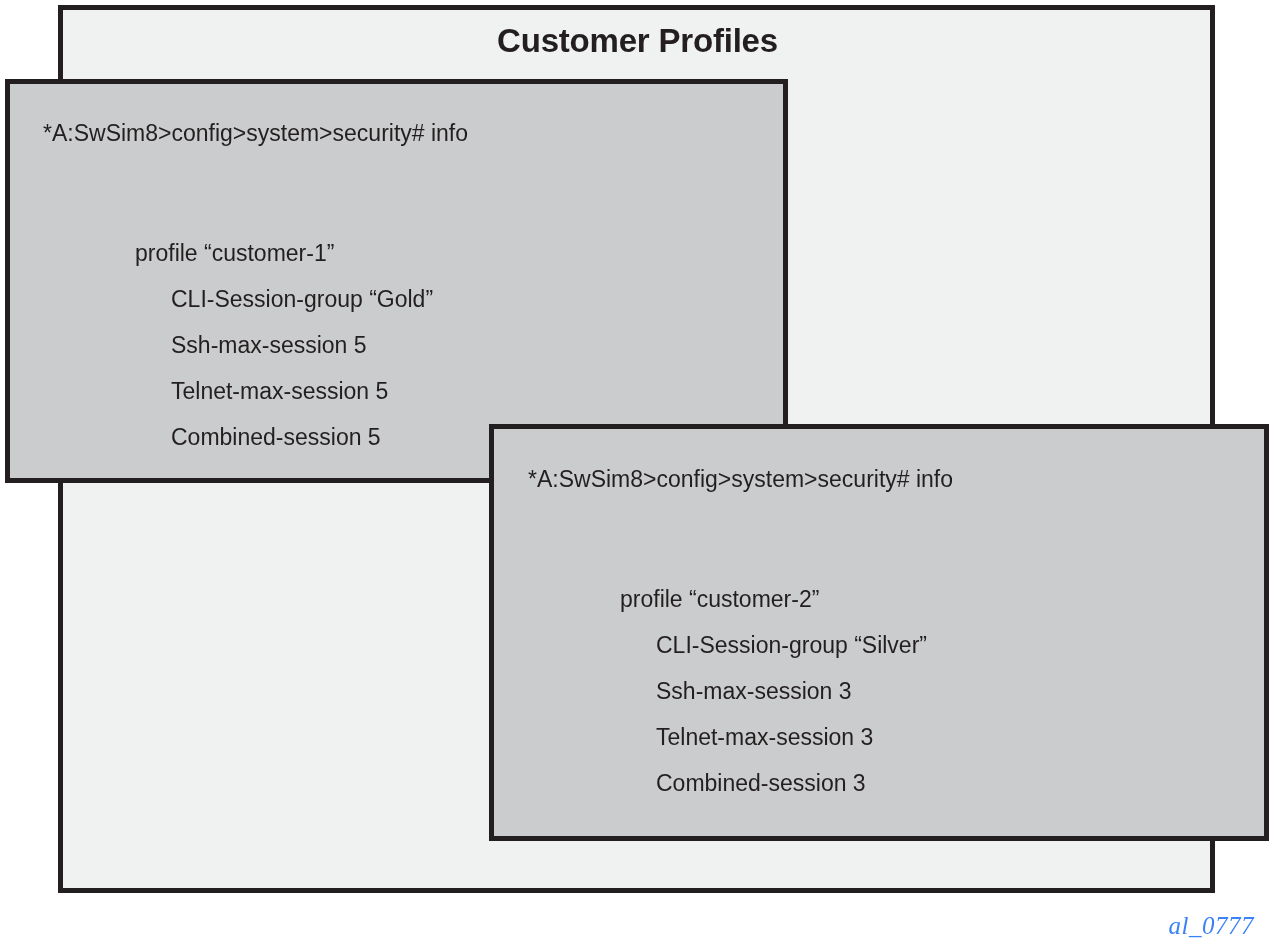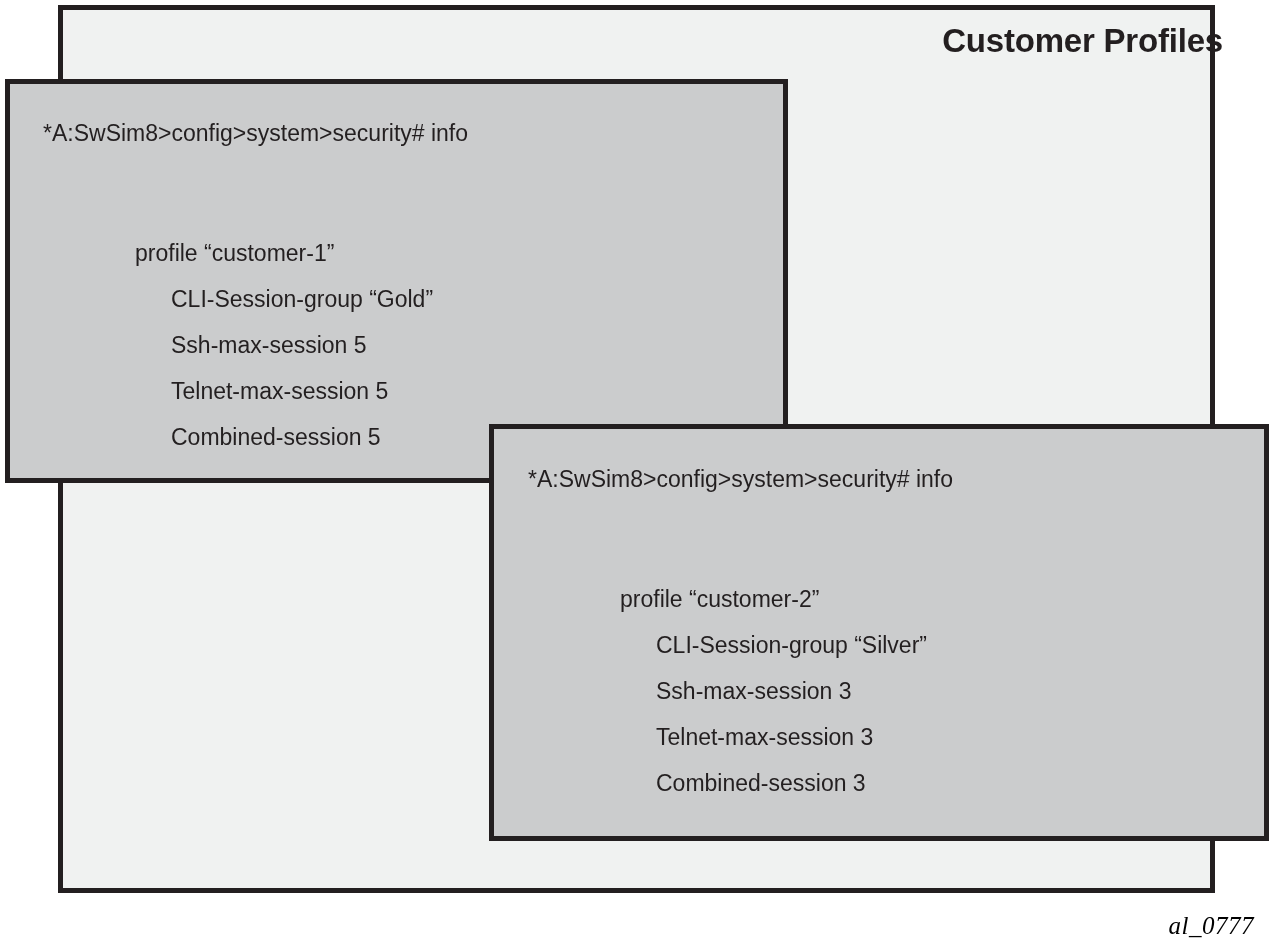--- a/index.html
+++ b/index.html
@@ -23,24 +23,24 @@
     top: 5px;
     width: 1157px;
     height: 888px;
     background: #f0f2f1;
     border: 5px solid #231f20;
     box-sizing: border-box;
   }
 
   #diagram-title {
     position: absolute;
-    left: 66px;
+    left: 59px;
     top: 22px;
     width: 1157px;
-    text-align: right;
+    text-align: center;
     font-size: 33px;
     font-weight: bold;
     letter-spacing: -0.2px;
     color: #231f20;
     white-space: nowrap;
   }
 
   
   .cli-box {
     position: absolute;
@@ -79,21 +79,21 @@
   .cli-line.indent-2 { padding-left: 128px; }
 
   
   #figure-id {
     position: absolute;
     right: 22px;
     top: 912px;
     font-family: "Liberation Serif", serif;
     font-style: italic;
     font-size: 25px;
-    color: #000000;
+    color: #3b82f6;
     letter-spacing: 0.5px;
   }
 </style>
 </head>
 <body>
 
 <div id="outer-panel"></div>
 
 <div id="diagram-title">Customer Profiles</div>
 

